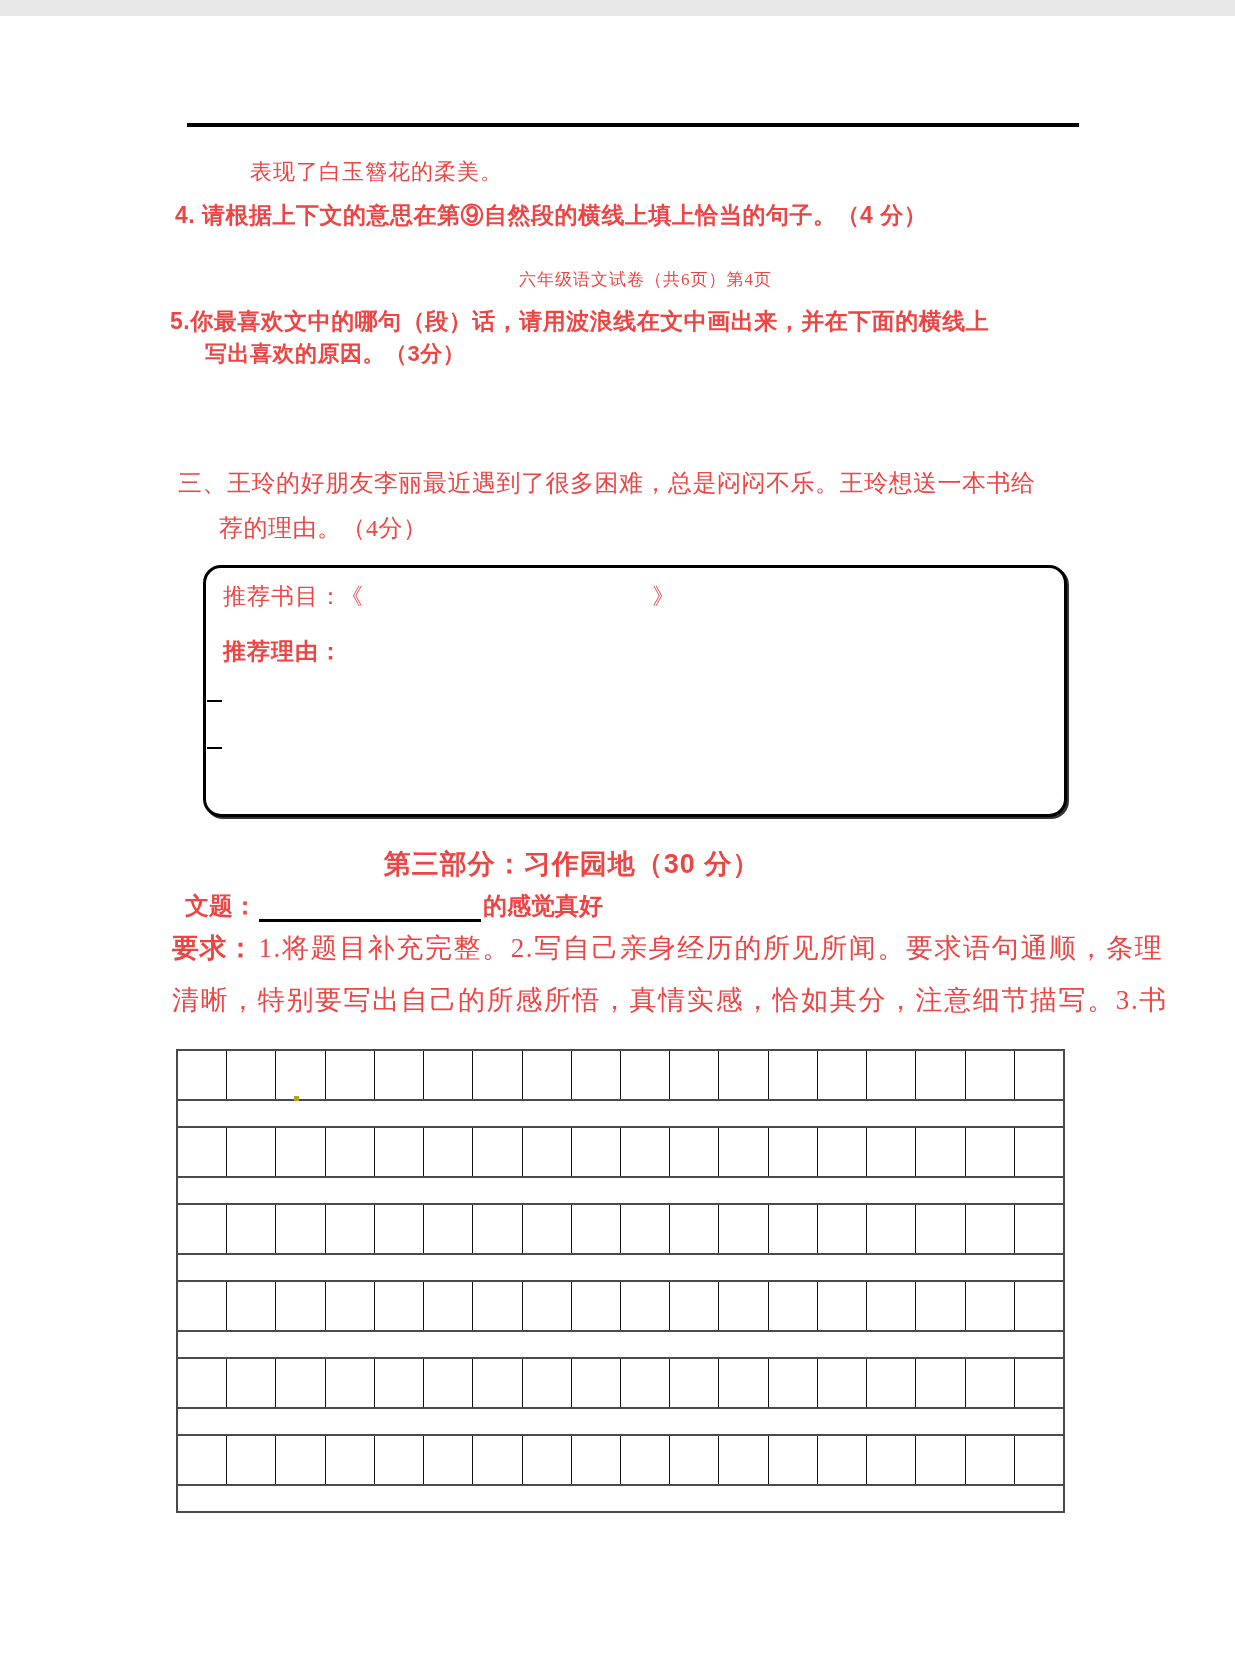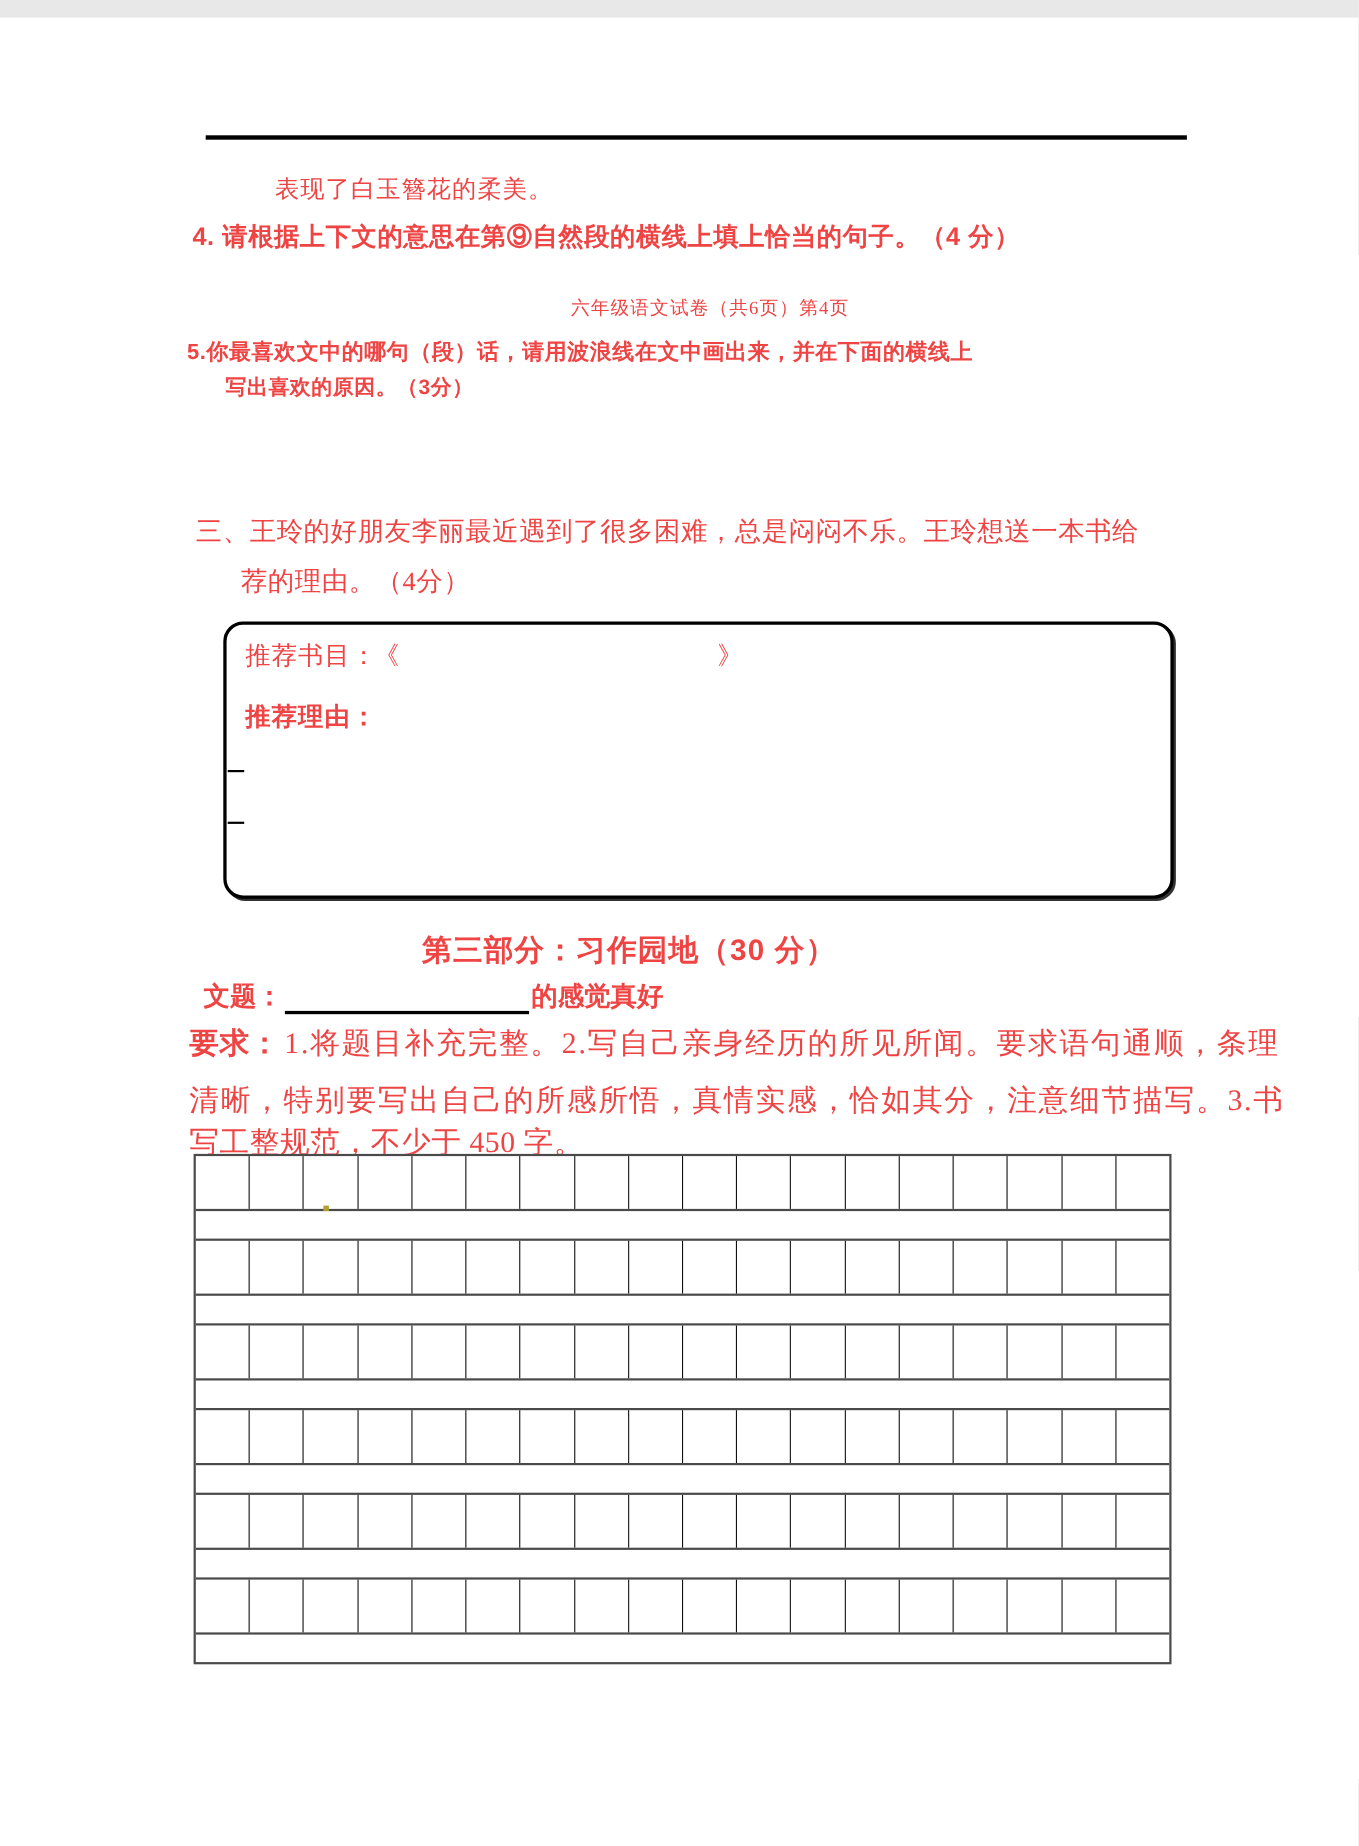--- a/index.html
+++ b/index.html
@@ -19,22 +19,22 @@
   .top-rule{
     position:absolute;left:187px;top:107px;width:892px;height:4px;
     background:#000;
   }
   .quote-line{left:250px;top:141px;font-size:22px;letter-spacing:1px;}
   .q4-line{left:175px;top:184px;font-size:23px;letter-spacing:0.5px;}
   .page-footer{
     position:absolute;left:0;top:252px;width:1235px;
     text-align:center;font-size:17px;letter-spacing:1px;padding-left:28px;
   }
-  .q5-line1{left:170px;top:290px;font-size:20px;letter-spacing:0.5px;}
-  .q5-line2{left:205px;top:323px;font-size:19px;letter-spacing:0.5px;}
+  .q5-line1{left:170px;top:290px;font-size:23px;letter-spacing:0.5px;}
+  .q5-line2{left:205px;top:323px;font-size:22px;letter-spacing:0.5px;}
 
   .q3-line{font-size:24px;letter-spacing:0.5px;}
   .q3-l1{left:178px;top:451px;}
   .q3-l2{left:219px;top:462px;}
   .q3-l3{left:219px;top:496px;}
 
   .rec-box{
     position:absolute;left:203px;top:549px;width:858px;height:246px;
     border:3px solid #000;border-radius:18px;
     box-shadow:2px 2px 0 #333;
@@ -113,21 +113,20 @@
   <div class="essay-title-row">
     <span class="hei">文题：</span>
     <span class="essay-blank"></span>
     <span class="hei">的感觉真好</span>
   </div>
 
   <div class="abs song req-line req-l1">
     <span class="req-label">要求：</span><span>1.将题目补充完整。2.写自己亲身经历的所见所闻。要求语句通顺，条理</span>
   </div>
   <div class="abs song req-line req-l2">清晰，特别要写出自己的所感所悟，真情实感，恰如其分，注意细节描写。3.书</div>
-  <div class="abs song req-line req-l3">写工整规范，不少于 450 字。</div>
 
   <div class="writing-grid">
       <div class="cell-row">
         <div class="cell"></div>
         <div class="cell"></div>
         <div class="cell"></div>
         <div class="cell"></div>
         <div class="cell"></div>
         <div class="cell"></div>
         <div class="cell"></div>

